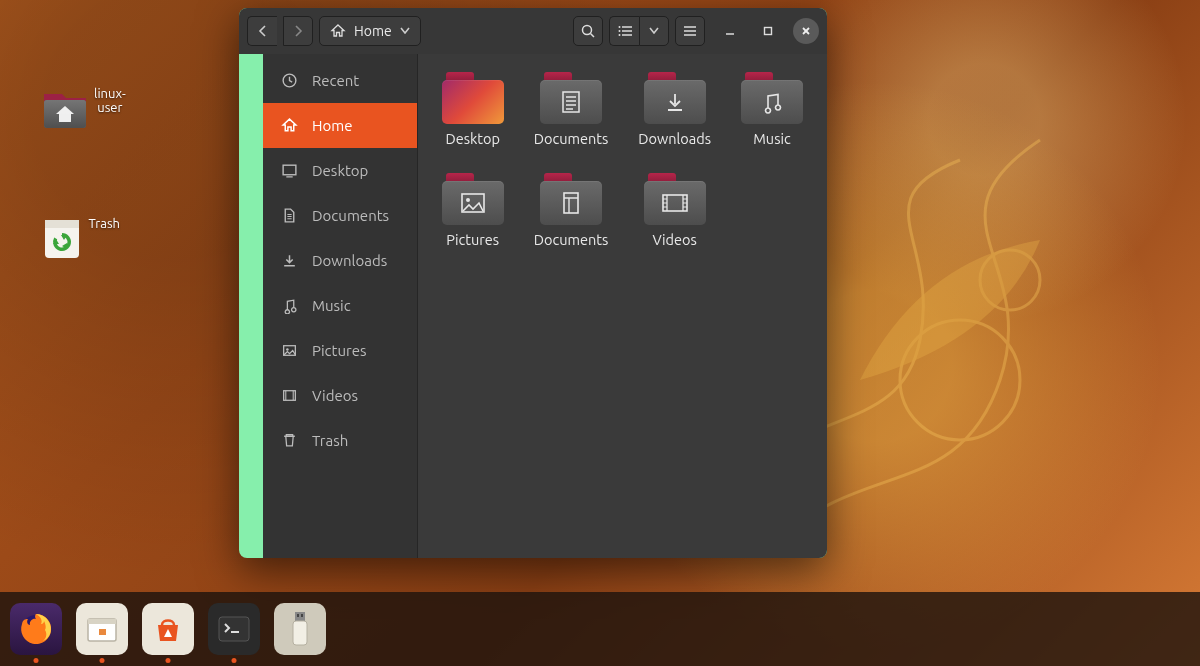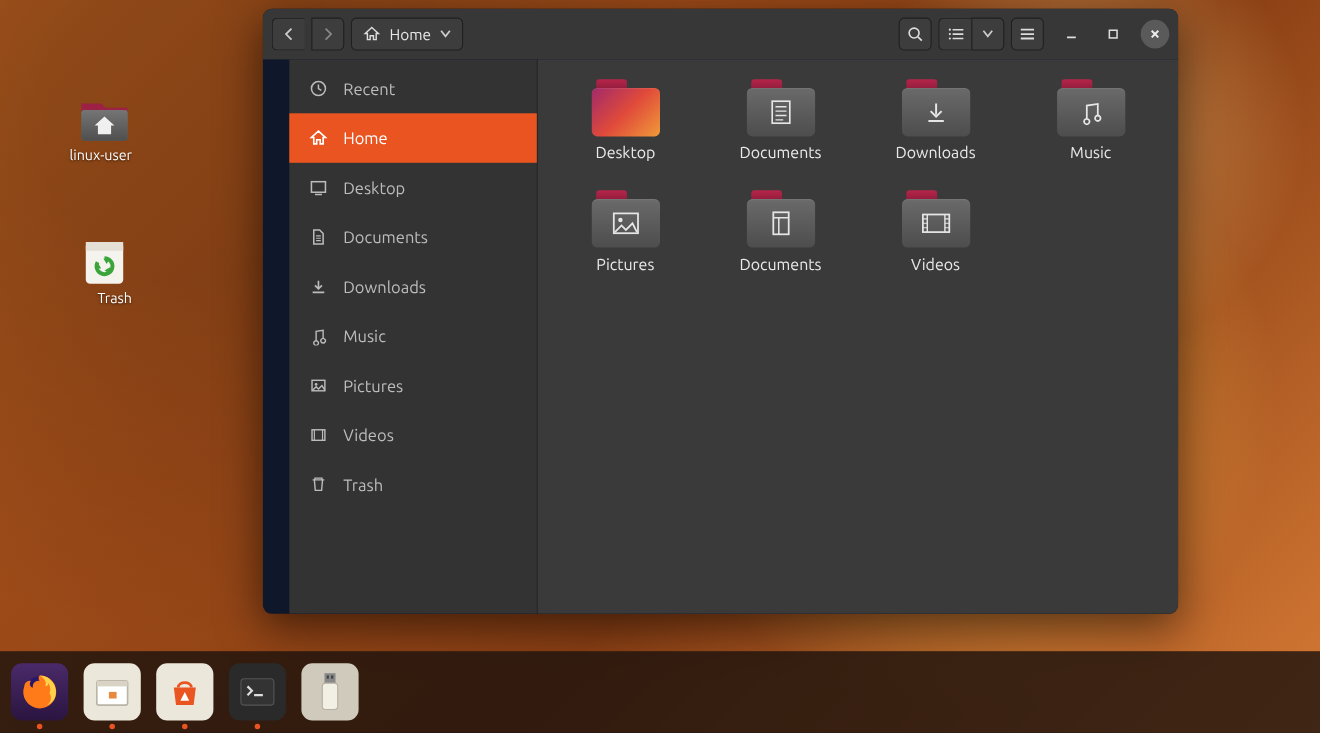--- a/index.html
+++ b/index.html
@@ -13,33 +13,33 @@
 .desktop::before {
   content: ""; position: absolute; inset: 0;
   background:
     radial-gradient(circle at 73% 55%, rgba(255,200,80,.45) 0 8%, transparent 30%),
     radial-gradient(circle at 82% 18%, rgba(255,220,140,.35) 0 5%, transparent 18%),
     radial-gradient(circle at 15% 18%, rgba(0,0,0,.18) 0 12%, transparent 40%);
 }
 .swirl { position:absolute; right:40px; top:80px; width:500px; height:500px; opacity:.55; pointer-events:none; }
 
 
-.desktop-icon { position: absolute; width: 80px; display: flex; flex-direction: column; align-items: flex-end; gap: 4px; cursor: pointer; }
+.desktop-icon { position: absolute; width: 80px; display: flex; flex-direction: row; align-items: flex-start; gap: 4px; cursor: pointer; }
 .desktop-icon .icon-box { width: 50px; height: 44px; display:flex; align-items:center; justify-content:center; }
 .desktop-icon .label { color: #fff; font-size: 13px; text-align: center; text-shadow: 0 1px 2px rgba(0,0,0,.6); }
 
 
 .dock { position: absolute; left: 0; right: 0; bottom: 0; height: 74px; background: rgba(30,20,14,0.82); display: flex; align-items: center; padding: 0 10px; gap: 14px; }
 .dock-item { width: 52px; height: 52px; border-radius: 10px; display:flex; align-items:center; justify-content:center; cursor:pointer; position:relative; }
 .dock-item .dot { position:absolute; bottom:-8px; left:50%; transform:translateX(-50%); width:5px; height:5px; border-radius:50%; background:#e95420; }
 
 
 .window {
-  position: absolute; left: 239px; top: 8px; width: 832px; height: 550px;
-  background: #0f172a; border-radius: 8px; box-shadow: 0 12px 40px rgba(0,0,0,.55);
+  position: absolute; left: 239px; top: 8px; width: 588px; height: 550px;
+  background: #86efac; border-radius: 8px; box-shadow: 0 12px 40px rgba(0,0,0,.55);
   display: flex; flex-direction: column; overflow: hidden;
 }
 .titlebar { height: 46px; background: #373737; display:flex; align-items:center; padding: 0 8px; gap: 6px; }
 .tb-btn { height: 30px; min-width: 30px; border:1px solid #202020; background:#3d3d3d; border-radius:5px; display:flex; align-items:center; justify-content:center; cursor:pointer; color:#d6d6d6; }
 .tb-btn.pair-l { border-radius:5px 0 0 5px; border-right:none;}
 .tb-btn.pair-r { border-radius:0 5px 5px 0; }
 .pathbar { height:30px; border:1px solid #202020; background:#3d3d3d; border-radius:5px; display:flex; align-items:center; padding:0 10px; gap:8px; color:#e8e8e8; font-size:14px; cursor:pointer; }
 .tb-spacer { flex:1; }
 .win-ctrl { width:26px; height:26px; border-radius:50%; display:flex; align-items:center; justify-content:center; color:#ddd; cursor:pointer; margin-left:6px;}
 .win-ctrl.close { background:#5a5a5a; }

